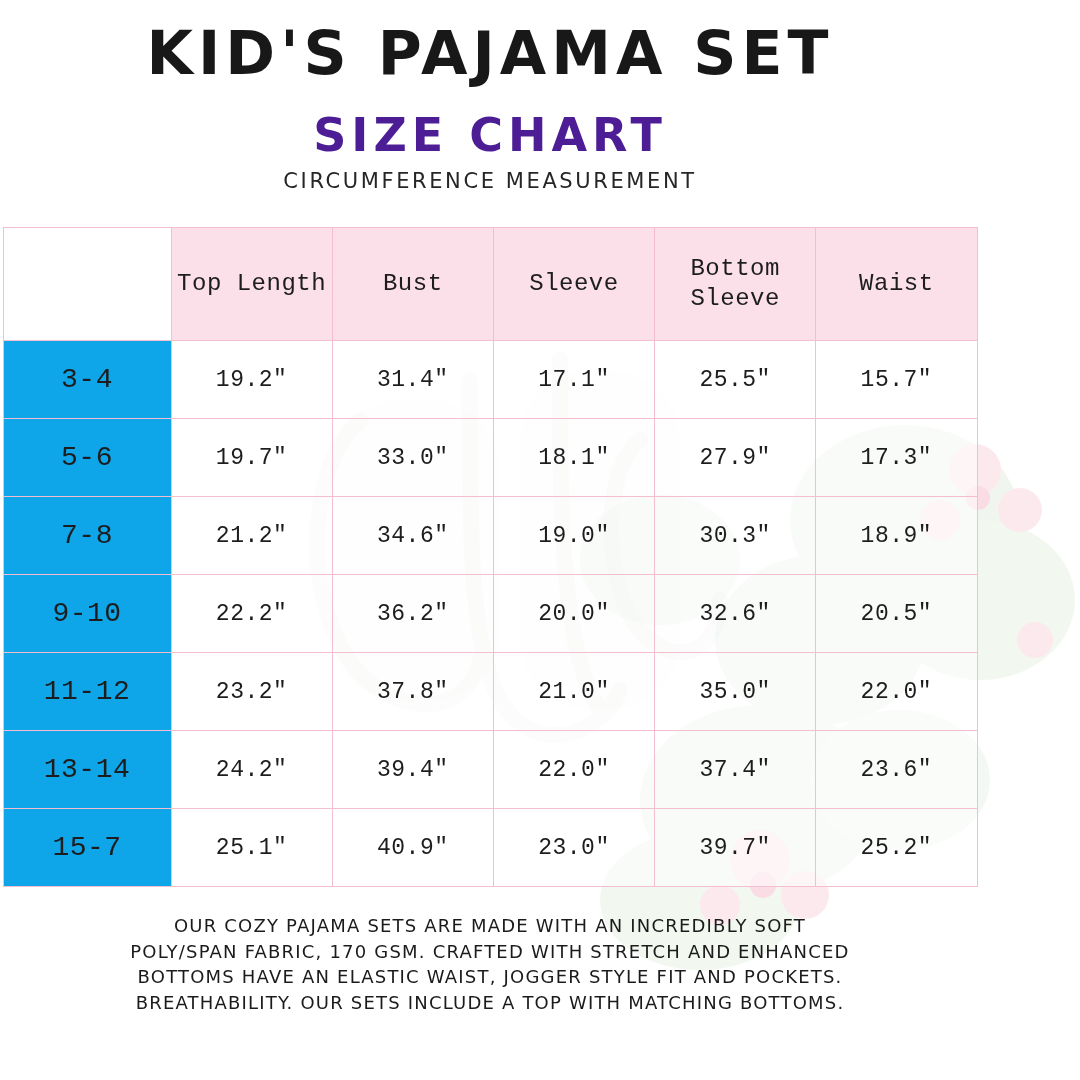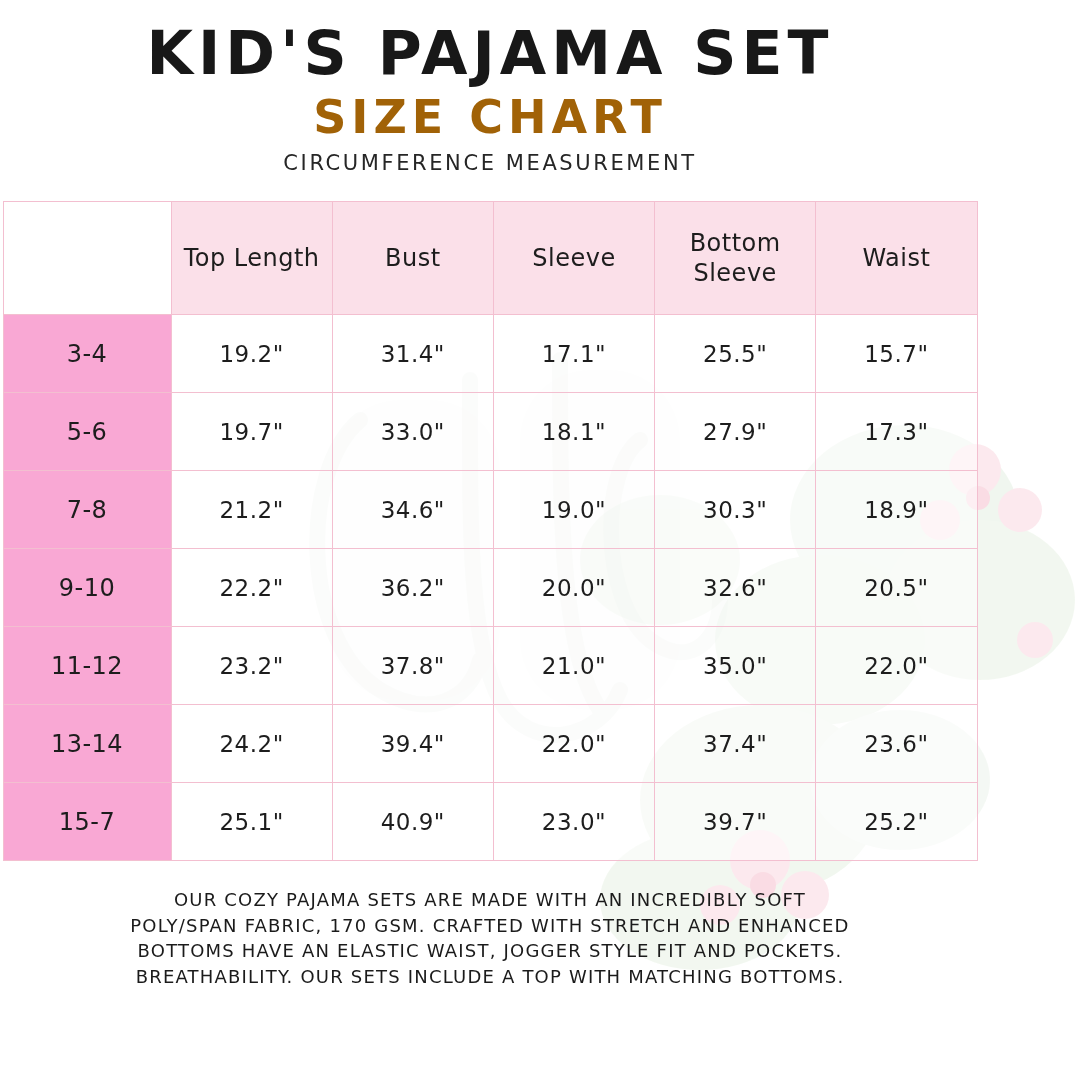--- a/index.html
+++ b/index.html
@@ -40,41 +40,42 @@
   .title {
     margin-top: 22px;
     font-size: 60px;
     letter-spacing: 5px;
     font-weight: 700;
     color: #181818;
     text-align: center;
     line-height: 1.05;
   }
   .subtitle {
-    margin-top: 8px;
+    margin-top: 26px;
     font-size: 46px;
     letter-spacing: 5px;
     font-weight: 700;
-    color: #a16207;
+    color: #4c1d95;
     text-align: right;
     line-height: 1.05;
   }
   .caption {
     margin-top: 10px;
     font-size: 21px;
     letter-spacing: 2.6px;
     font-weight: 400;
     color: #262626;
     text-align: right;
   }
 
   
   .table-wrap {
-    margin-top: 26px;
+    margin-top: 34px;
     width: 975px;
+    font-family: Liberation Mono, monospace;
   }
   table.size-chart {
     border-collapse: collapse;
     width: 100%;
     table-layout: fixed;
   }
   table.size-chart td,
   table.size-chart th {
     border: 1.6px solid #f3bfd0;
     height: 75px;
@@ -91,22 +92,22 @@
     background: transparent;
     width: 165px;
   }
   thead th.col-head {
     background: #fbe0e9;
     height: 110px;
     font-size: 24px;
     line-height: 1.25;
   }
   tbody th.row-head {
-    background: #f9a8d4;
-    font-size: 24px;
+    background: #0ea5e9;
+    font-size: 28px;
     font-weight: 400;
     width: 165px;
   }
   tbody td.val {
     background: rgba(255,255,255,0.55);
   }
 
   
   .footer {
     margin-top: 26px;

